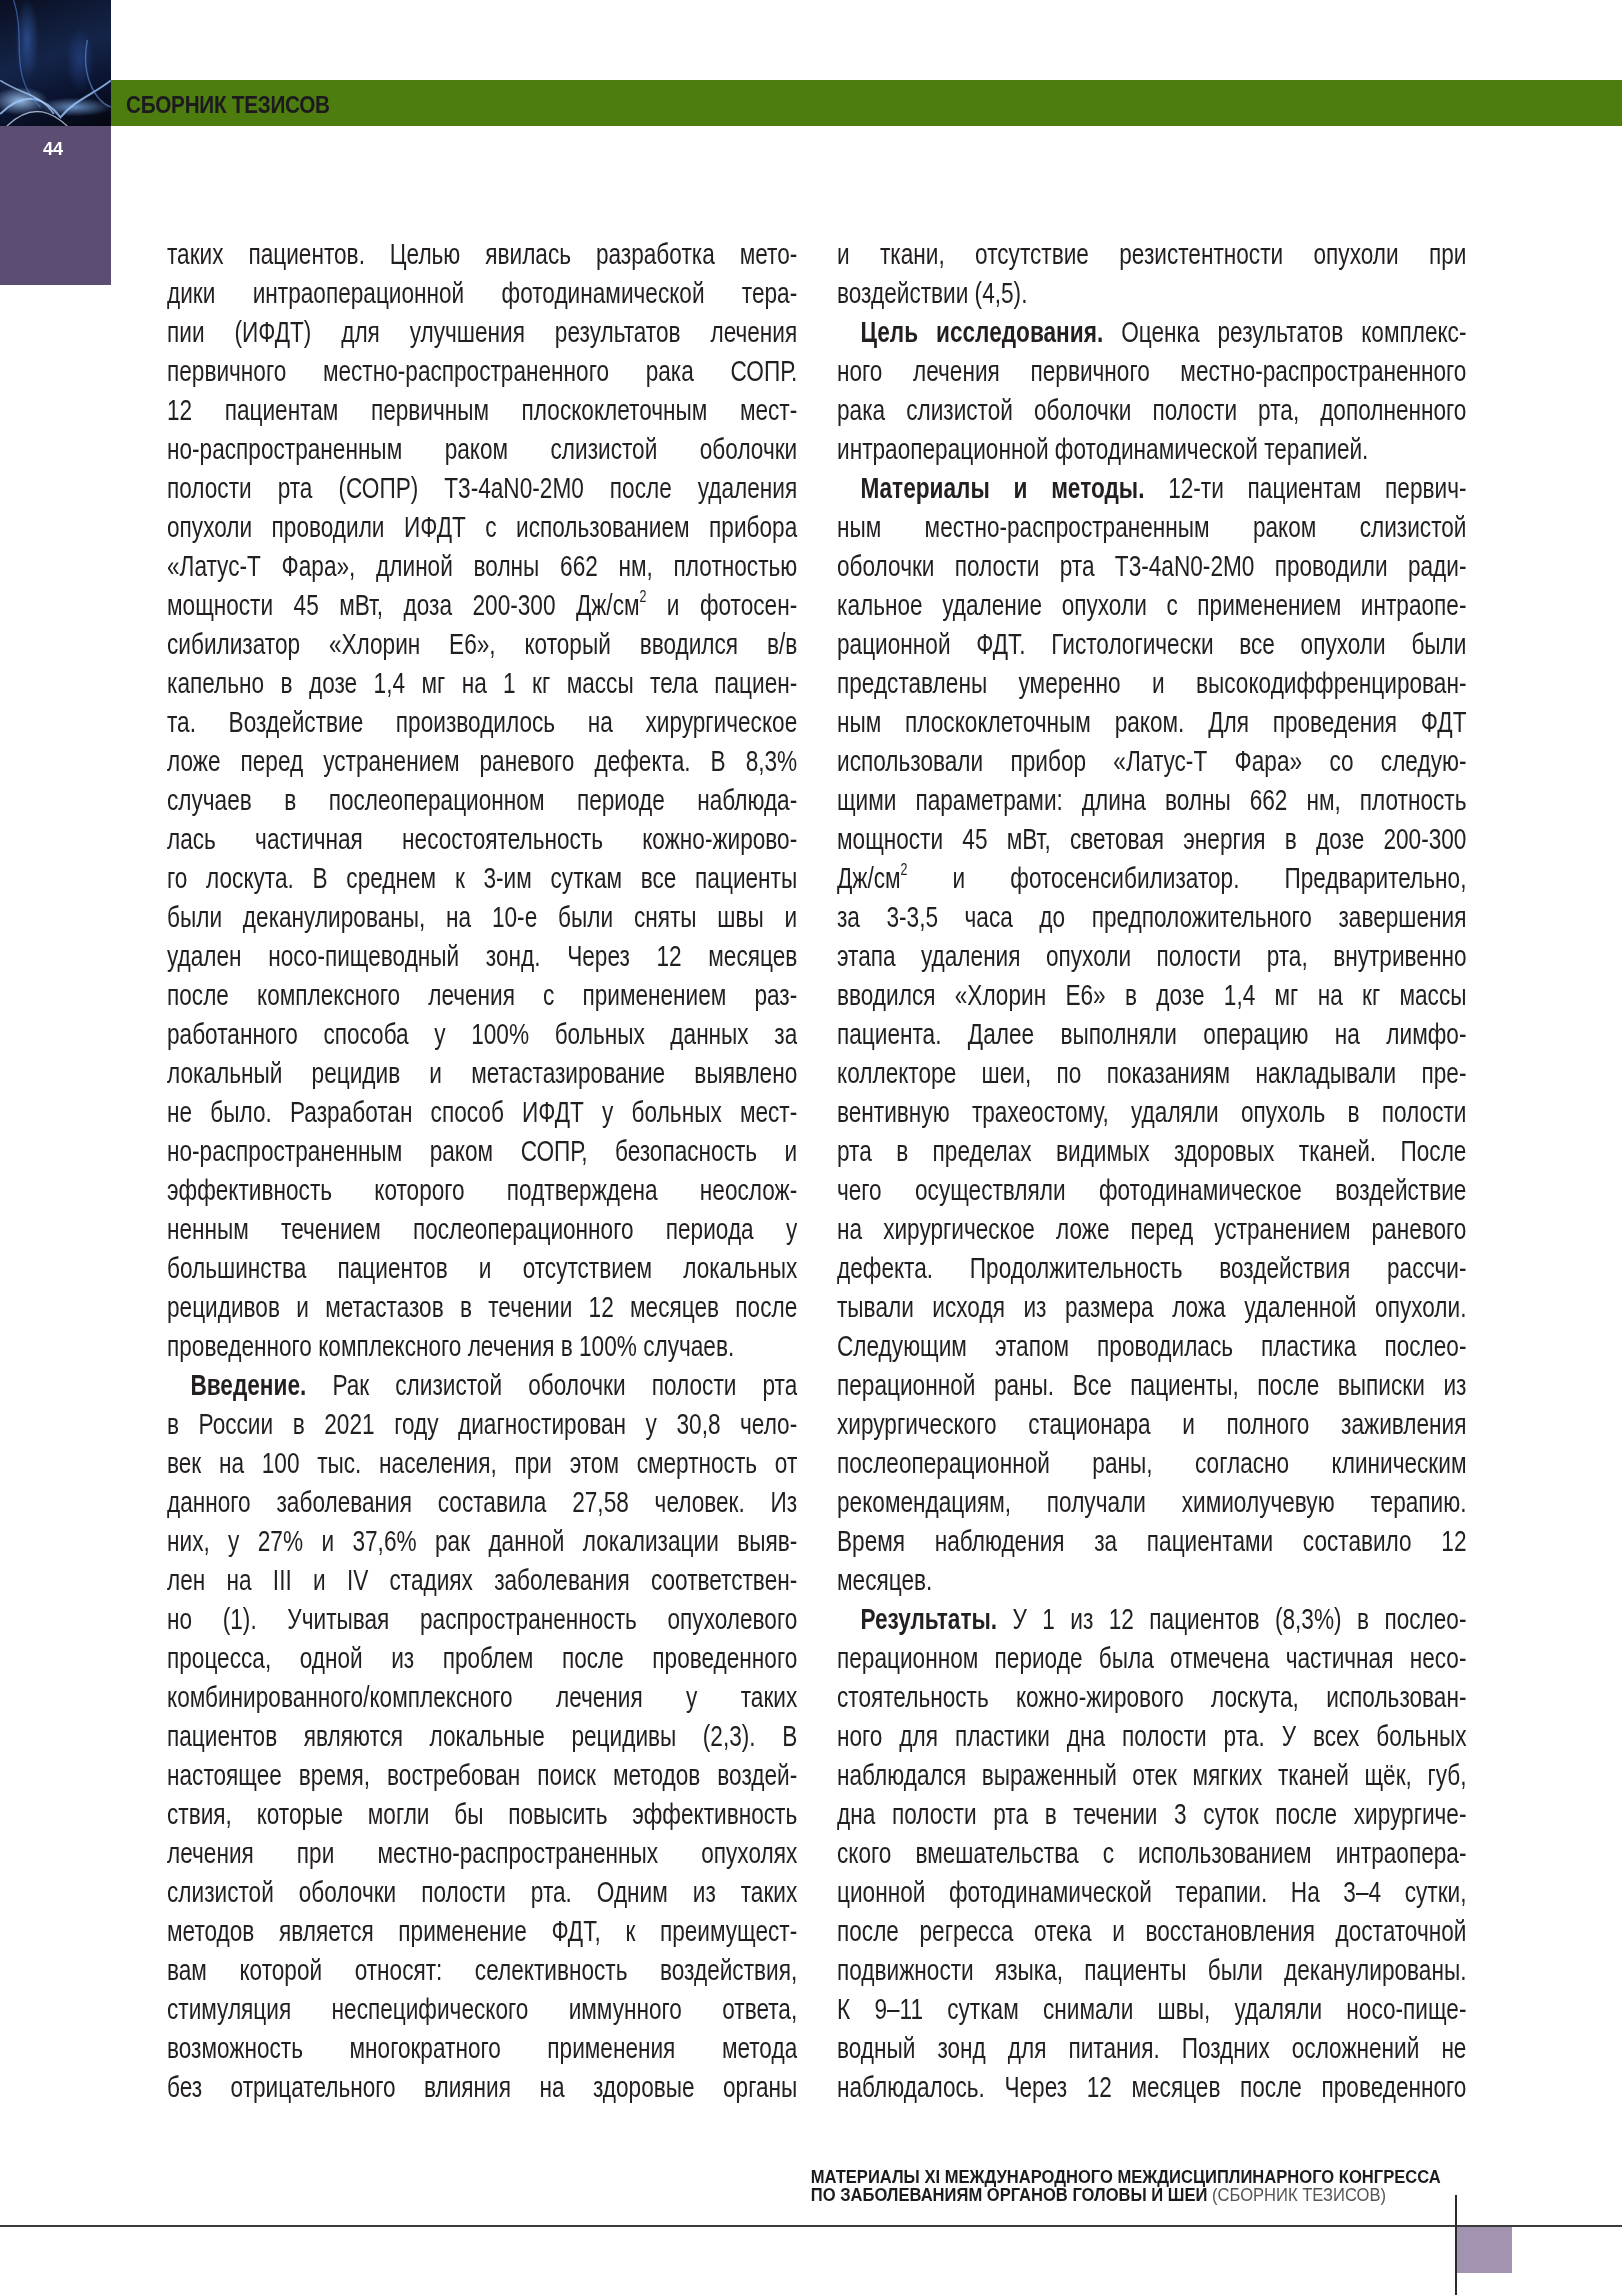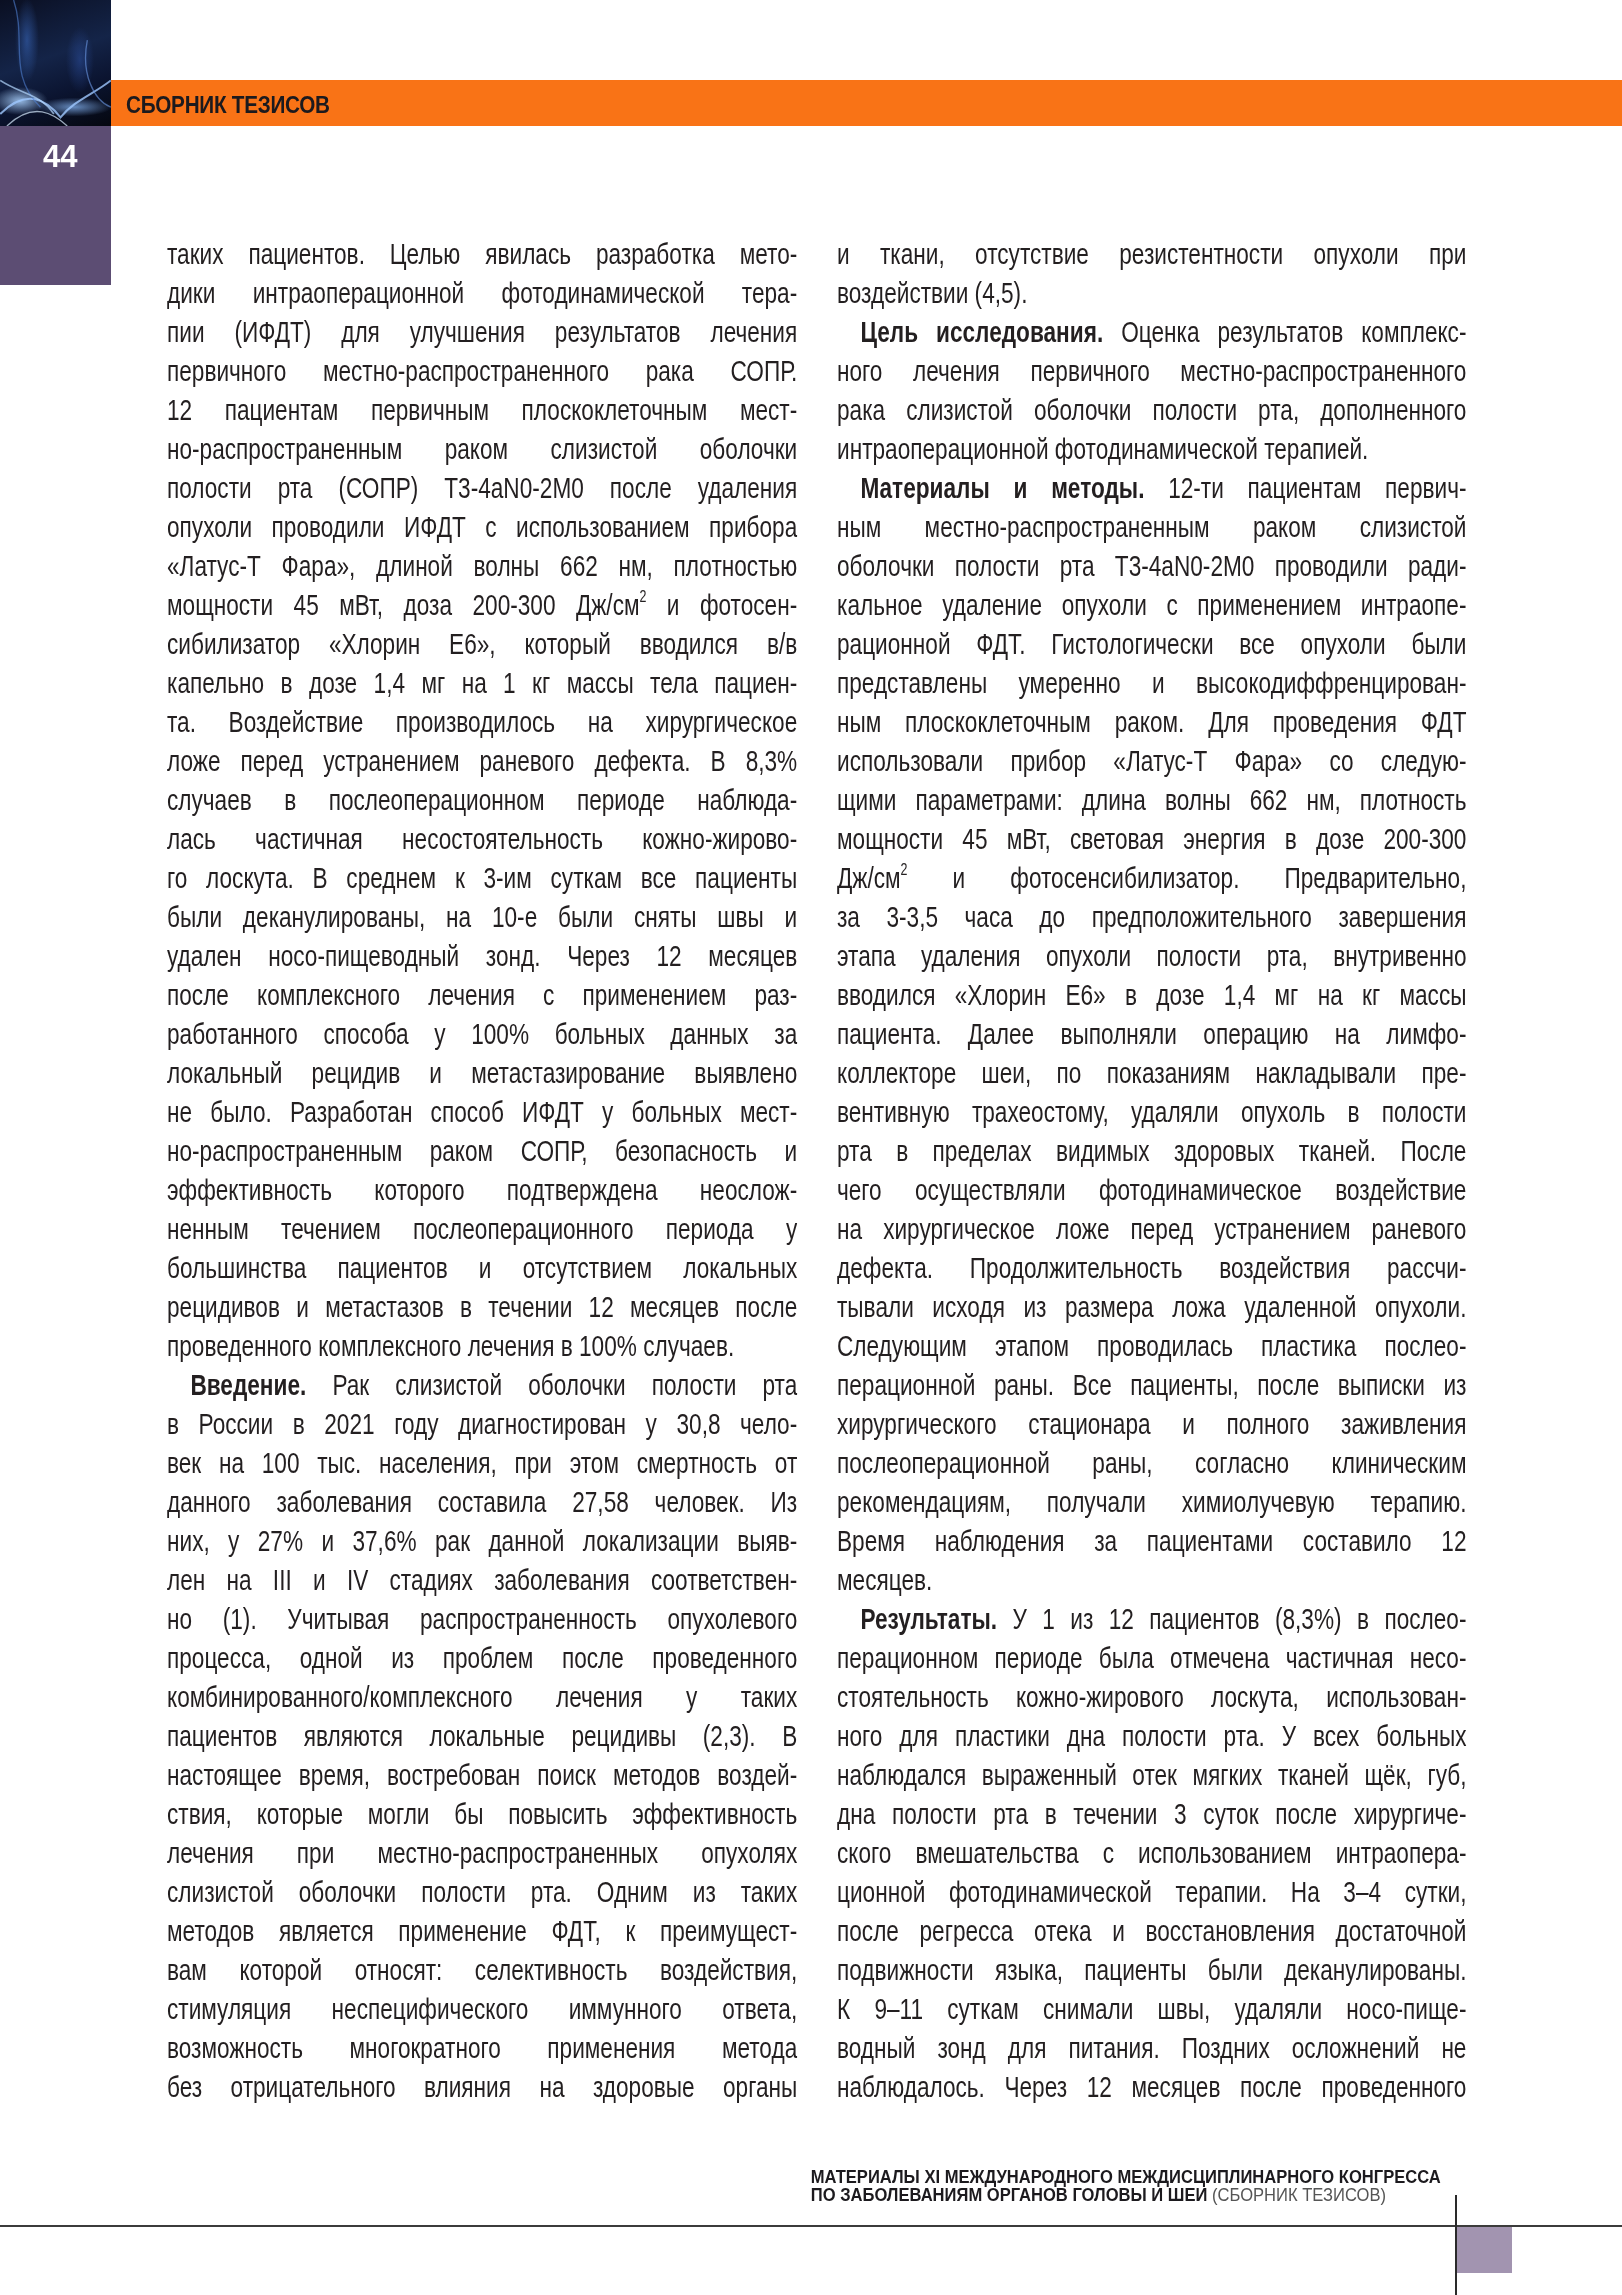--- a/index.html
+++ b/index.html
@@ -14,35 +14,35 @@
       radial-gradient(ellipse 40px 20px at 20px 101px, rgba(170,210,255,0.85), rgba(0,0,0,0) 70%),
       radial-gradient(ellipse 54px 13.4px at 74px 107px, rgba(140,190,255,0.7), rgba(0,0,0,0) 70%),
       radial-gradient(ellipse 17px 60px at 27px 40px, rgba(60,110,200,0.55), rgba(0,0,0,0) 70%),
       radial-gradient(ellipse 20px 47px at 80px 60px, rgba(50,90,180,0.45), rgba(0,0,0,0) 70%),
       linear-gradient(160deg, #0a0f22 0%, #142448 45%, #0b1430 70%, #05070f 100%);
     overflow: hidden;
   }
   .corner-art svg { position: absolute; left: 0; top: 0; }
   .header-bar {
     position: absolute; left: 111px; top: 80px; width: 1512px; height: 46px;
-    background: #f97316;
+    background: #4d7c0f;
   }
   .header-title {
     position: absolute; left: 15.4px; top: 12px;
     font-family: "Liberation Sans", sans-serif; font-weight: bold;
     font-size: 23px; letter-spacing: -0.3px; color: #1c1a1e;
     transform: scaleX(0.9); transform-origin: left center; white-space: nowrap;
   }
   .page-tab {
     position: absolute; left: 0; top: 126px; width: 111px; height: 159px;
     background: #5c4d73;
   }
   .page-number {
     position: absolute; left: 43px; top: 13.4px;
-    font-weight: bold; font-size: 31px; color: #ffffff;
+    font-weight: bold; font-size: 18px; color: #ffffff;
   }
   .column {
     position: absolute; top: 235px; margin-left: 8px;
   }
   .col-left { left: 159px; width: 630px; }
   .col-right { left: 829px; width: 629px; }
   .col-inner {
     transform: scaleX(0.78); transform-origin: left top;
   }
   .col-left .col-inner { width: 808px; }

